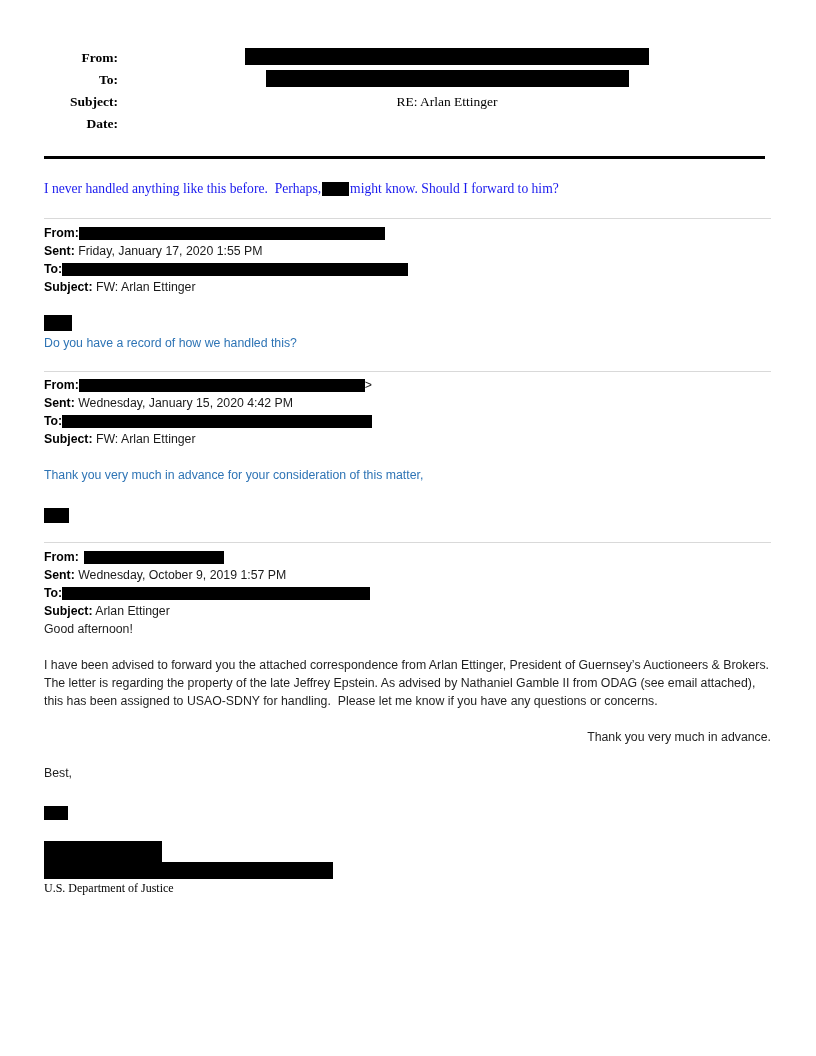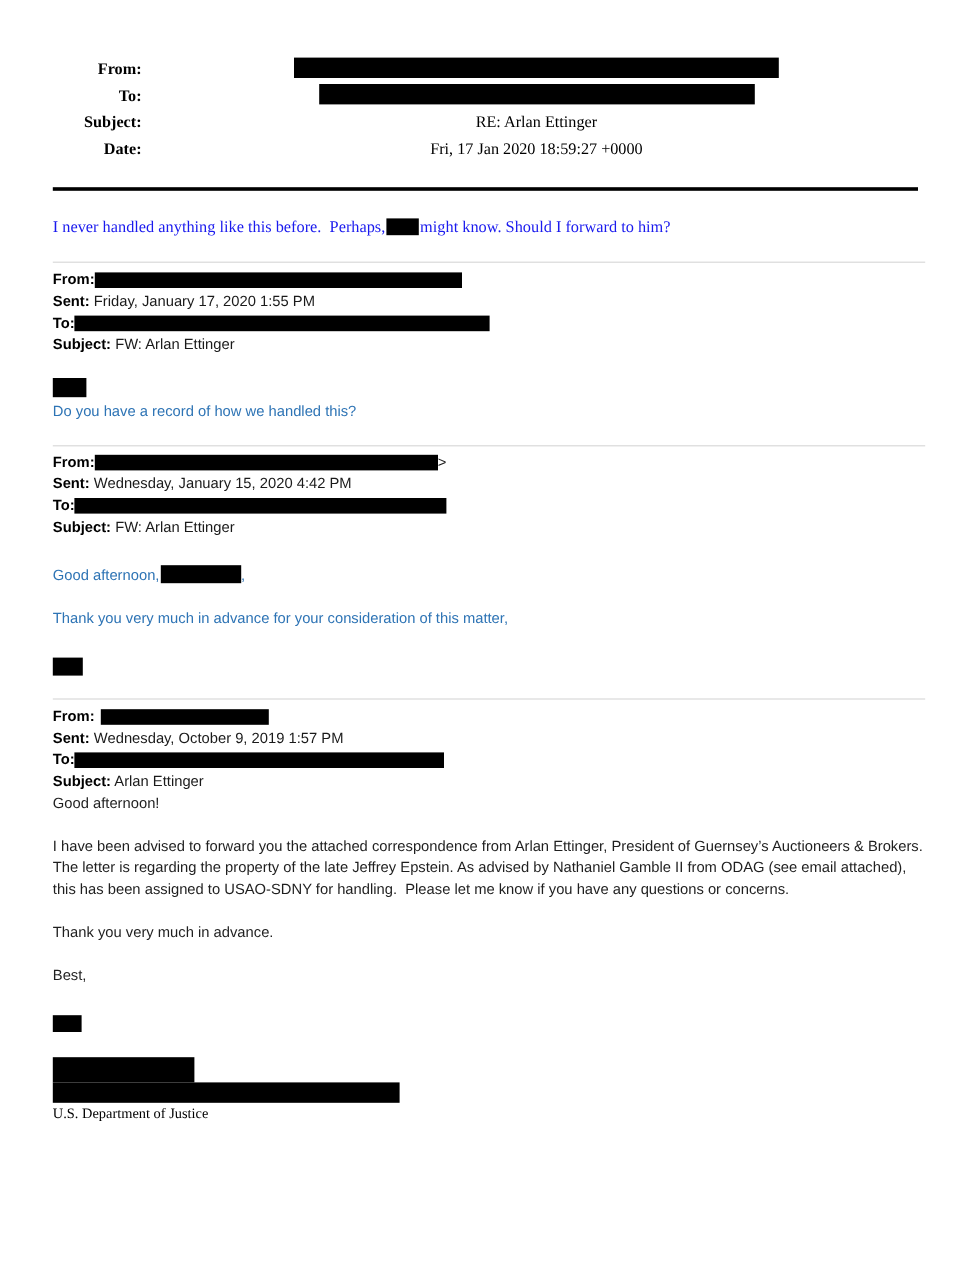--- a/index.html
+++ b/index.html
@@ -36,21 +36,20 @@
 <div class="page">
 
   <div class="hdr-grid serif">
     <div class="hdr-label">From:</div>
     <div class="hdr-value"><span class="redact" style="width:404px;height:17px;"></span></div>
     <div class="hdr-label">To:</div>
     <div class="hdr-value"><span class="redact" style="width:363px;height:17px;"></span></div>
     <div class="hdr-label">Subject:</div>
     <div class="hdr-value">RE: Arlan Ettinger</div>
     <div class="hdr-label">Date:</div>
-    <div class="hdr-value">Fri, 17 Jan 2020 18:59:27 +0000</div>
   </div>
 
   <div class="thick-rule"></div>
 
   <div class="reply-line serif" style="color:#1a1aee;"><span>I never handled anything like this before.  Perhaps,</span><span class="redact" style="width:27px;height:14px;margin:0 1px;"></span><span>might know. Should I forward to him?</span></div>
 
   <hr class="divider" style="margin-top:21px;">
 
   <div class="mail-hdr sans" style="margin-top:5px;">
     <div class="row"><b>From:</b><span class="redact" style="width:306px;height:13px;"></span></div>
@@ -64,41 +63,40 @@
 
   <hr class="divider" style="margin-top:19px;">
 
   <div class="mail-hdr sans" style="margin-top:4px;">
     <div class="row"><b>From:</b><span class="redact" style="width:286px;height:13px;"></span><span>&gt;</span></div>
     <div class="row"><b>Sent:</b> <span>Wednesday, January 15, 2020 4:42 PM</span></div>
     <div class="row"><b>To:</b><span class="redact" style="width:310px;height:13px;"></span></div>
     <div class="row"><b>Subject:</b> <span>FW: Arlan Ettinger</span></div>
   </div>
 
-  <div class="body-text sans blue" style="margin-top:22px;"><span>Good afternoon,</span><span class="redact" style="width:67px;height:15px;margin-left:1px;"></span><span>,</span></div>
 
 
   <div class="body-text sans blue" style="margin-top:18px;">Thank you very much in advance for your consideration of this matter,</div>
 
   <div style="margin-top:22px;"><span class="redact" style="width:25px;height:15px;"></span></div>
 
   <hr class="divider" style="margin-top:18px;">
 
   <div class="mail-hdr sans" style="margin-top:5px;">
     <div class="row"><b>From:</b> <span class="redact" style="width:140px;height:13px;margin-left:2px;"></span></div>
     <div class="row"><b>Sent:</b> <span>Wednesday, October 9, 2019 1:57 PM</span></div>
     <div class="row"><b>To:</b><span class="redact" style="width:308px;height:13px;"></span></div>
     <div class="row"><b>Subject:</b> <span>Arlan Ettinger</span></div>
   </div>
 
   <div class="body-text sans black" style="">Good afternoon!</div>
 
   <div class="body-text sans black" style="margin-top:18px;">I have been advised to forward you the attached correspondence from Arlan Ettinger, President of Guernsey’s Auctioneers &amp; Brokers. The letter is regarding the property of the late Jeffrey Epstein. As advised by Nathaniel Gamble II from ODAG (see email attached), this has been assigned to USAO-SDNY for handling.  Please let me know if you have any questions or concerns.</div>
 
-  <div class="body-text sans black" style="margin-top:18px;">Thank you very much in advance.</div>
+  <div class="body-text sans black" style="margin-top:18px;text-align:right;">Thank you very much in advance.</div>
 
   <div class="body-text sans black" style="margin-top:18px;">Best,</div>
 
   <div style="margin-top:21px;"><span class="redact" style="width:24px;height:14px;"></span></div>
 
   <div style="margin-top:20px;">
     <span class="bar-block" style="width:118px;height:21px;"></span>
     <span class="bar-block" style="width:289px;height:17px;"></span>
   </div>
 

